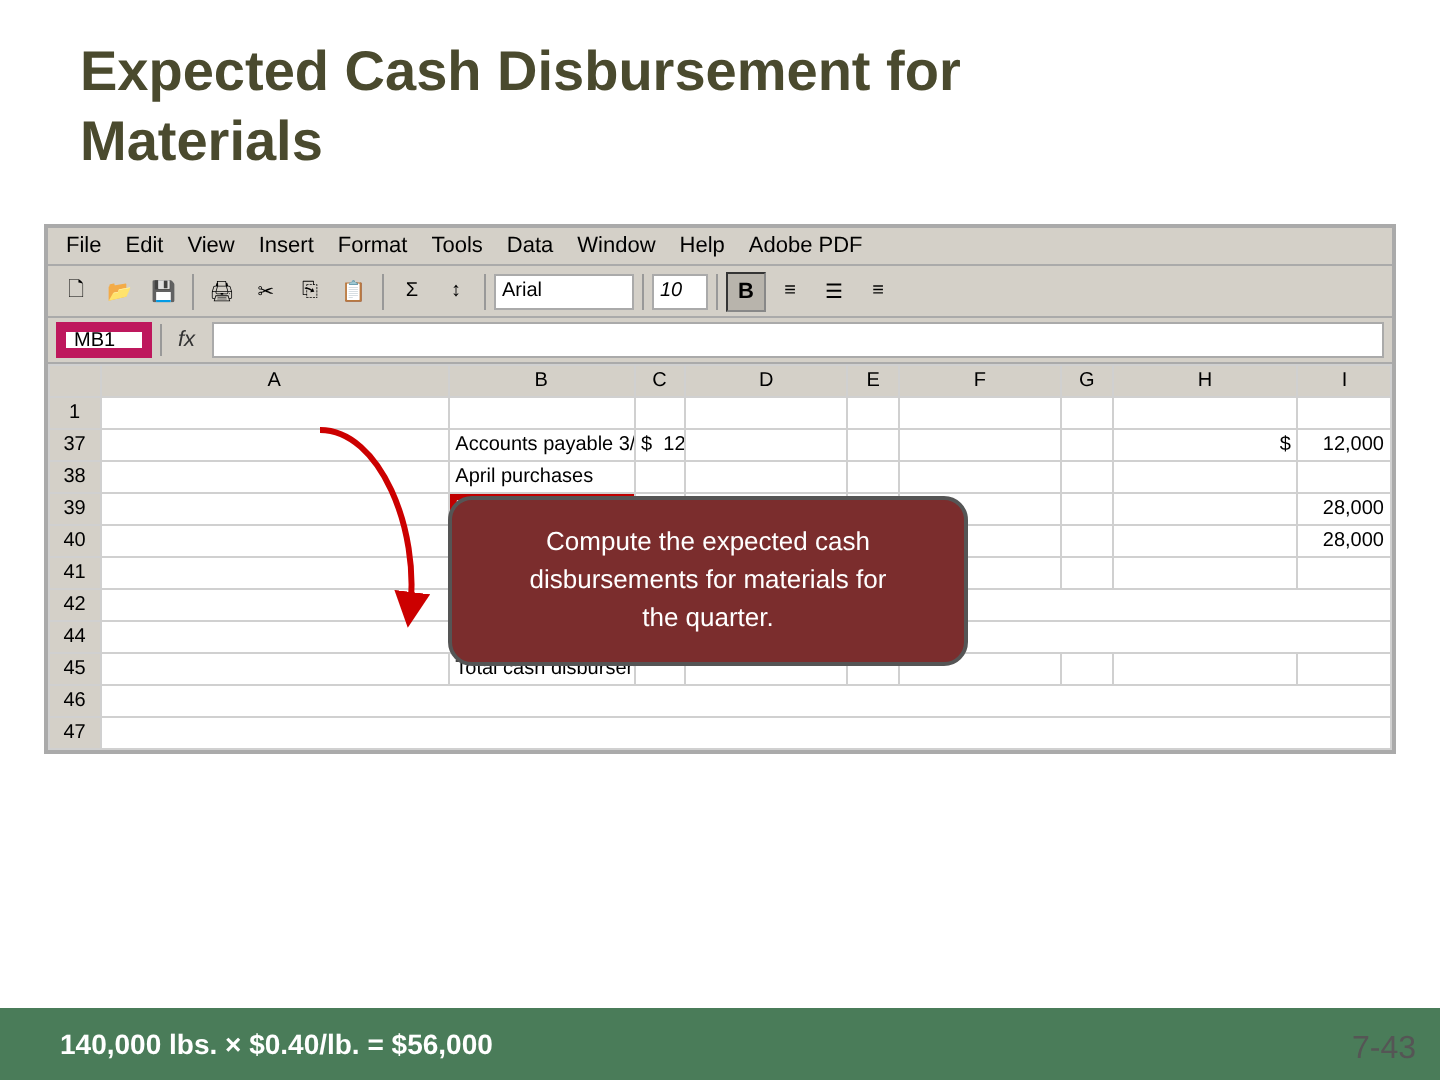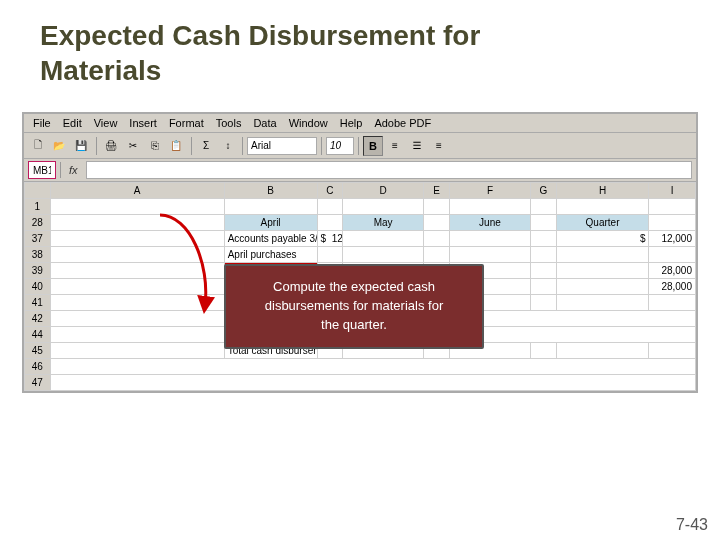--- a/index.html
+++ b/index.html
@@ -108,24 +108,24 @@
       background: #d4d0c8;
       border-bottom: 1px solid #aaa;
       padding: 2px 4px;
       display: flex;
       align-items: center;
       gap: 4px;
       min-height: 22px;
     }
     .cell-ref-box {
       background: #fff;
-      border: 1px solid #be185d;
+      border: 5px solid #be185d;
       font-size: 10px;
       padding: 1px 4px;
-      width: 28px;
+      width: 48px;
       height: 18px;
     }
     .formula-divider { width: 1px; height: 16px; background: #999; }
     .formula-fx { font-size: 11px; font-style: italic; color: #333; padding: 0 4px; }
     .formula-input {
       background: #fff;
       border: 1px solid #aaa;
       font-size: 10px;
       padding: 1px 4px;
       flex: 1;
@@ -192,21 +192,21 @@
       bottom: 42px;
       left: 200px;
       width: 260px;
       background: #7b2d2d;
       color: #fff;
       border: 2px solid #555;
       padding: 12px 30px;
       font-size: 13px;
       text-align: center;
       line-height: 1.45;
-      border-radius: 2px;
+      border-radius: 12px;
       z-index: 10;
     }
 
     
     .bottom-bar {
       position: absolute;
       bottom: 0;
       left: 0;
       right: 0;
       height: 36px;
@@ -325,32 +325,20 @@
             <td></td>
             <td></td>
             <td></td>
             <td></td>
             <td></td>
             <td></td>
             <td></td>
             <td></td>
           </tr>
 
-          <tr>
-            <td class="row-header">28</td>
-            <td></td>
-            <td class="header-april cell-center">April</td>
-            <td></td>
-            <td class="header-may cell-center">May</td>
-            <td></td>
-            <td class="header-june cell-center">June</td>
-            <td></td>
-            <td class="header-quarter cell-center">Quarter</td>
-            <td></td>
-          </tr>
 
           <tr>
             <td class="row-header">37</td>
             <td></td>
             <td class="cell-label">Accounts payable 3/31</td>
             <td class="cell-right">$&nbsp;&nbsp;12,000</td>
             <td></td>
             <td></td>
             <td></td>
             <td></td>
@@ -444,20 +432,23 @@
         </tbody>
       </table>
     </div>
 
     <div class="popup-box">
       <span>Compute the expected cash disbursements for materials for the quarter.</span>
     </div>
 
   </div>
 
+  <div class="bottom-bar">
+    <span class="bottom-label">140,000 lbs. × $0.40/lb. = $56,000</span>
+  </div>
 
   <div class="page-number">7-43</div>
 
   <svg style="position:absolute;left:150px;top:205px;pointer-events:none;z-index:6;" width="80" height="120">
     <defs>
       <marker id="arrowhead" markerWidth="6" markerHeight="6" refX="3" refY="3" orient="auto">
         <polygon points="0 0, 6 3, 0 6" fill="#cc0000"></polygon>
       </marker>
     </defs>
     <path d="M 10,10 C 40,10 60,60 55,100" stroke="#cc0000" stroke-width="3" fill="none" marker-end="url(#arrowhead)"></path>

